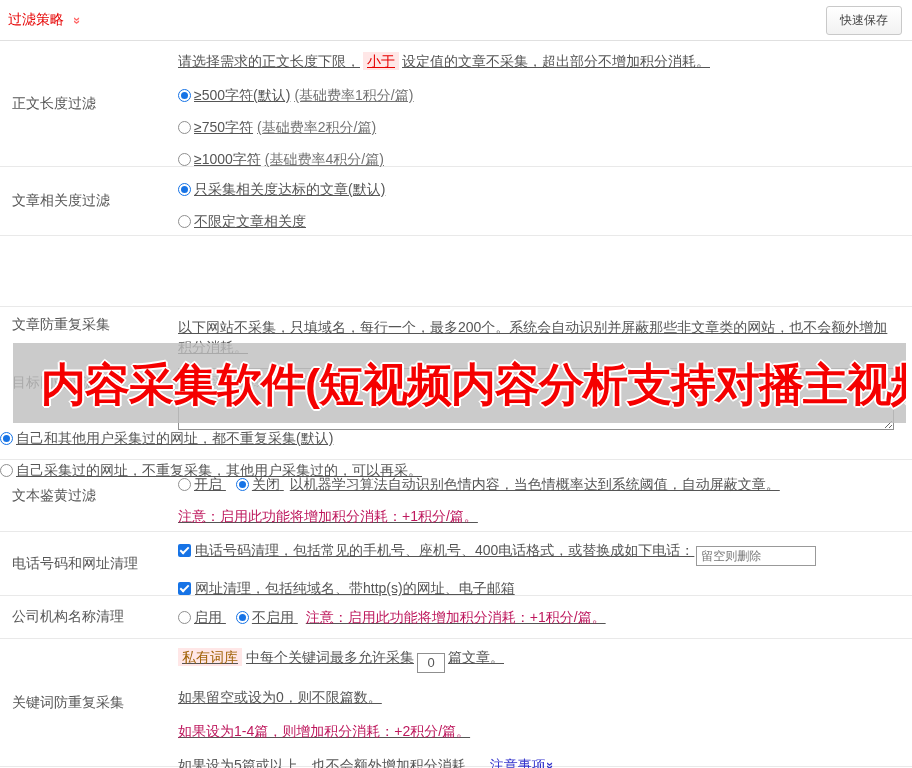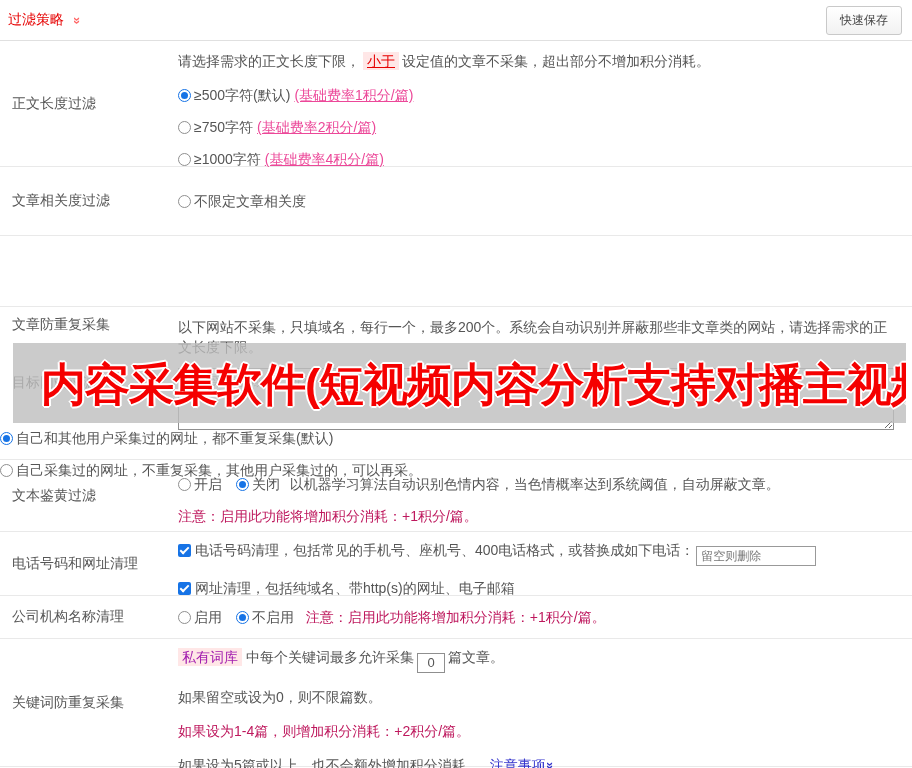--- a/index.html
+++ b/index.html
@@ -23,21 +23,21 @@
     background:linear-gradient(#ffffff,#f2f2f2);
     padding:5px 13px;font-size:12px;color:#444;cursor:pointer;
     font-family:inherit;
   }
   
   .row{display:flex;border-bottom:1px solid #e9e9e9;box-sizing:border-box;}
   .row-label{
     flex:0 0 178px;width:178px;padding-left:12px;box-sizing:border-box;
     display:flex;align-items:center;color:#565656;
   }
-  .row-content{flex:1;padding-right:8px;}
+  .row-content{flex:1;padding-right:8px;text-decoration:underline;}
   .r1{height:126px;} .r2{height:69px;} .r3{height:71px;flex-direction:column;} .r4{height:153px;}
   .r5{height:72px;} .r6{height:64px;} .r7{height:43px;} .r8{height:128px;}
   .line{line-height:20px;}
   
   .radio{
     width:13px;height:13px;box-sizing:border-box;border:1px solid #8f8f8f;border-radius:50%;
     display:inline-block;vertical-align:-2px;margin-right:3px;background:#fff;position:relative;
   }
   .radio.on{border-color:#1673e6;}
   .radio.on::after{
@@ -45,23 +45,23 @@
   }
   .checkbox{
     width:13px;height:13px;box-sizing:border-box;border-radius:2px;background:#1673e6;
     display:inline-block;vertical-align:-2px;margin-right:4px;position:relative;
   }
   .checkbox::after{
     content:"";position:absolute;left:4px;top:1px;width:3px;height:7px;
     border:solid #fff;border-width:0 2px 2px 0;transform:rotate(45deg);
   }
   .red{color:#be185d;}
-  .fee{color:#ec4899;text-decoration:underline;margin-left:4px;}
+  .fee{color:#737373;text-decoration:underline;margin-left:4px;}
   .hl{color:#e60000;background:#ffe7e7;padding:1px 4px;margin:0 3px;text-decoration:underline;}
-  .tag{color:#a21caf;background:#ffe7e7;padding:1px 4px;margin-right:4px;}
+  .tag{color:#a16207;background:#ffe7e7;padding:1px 4px;margin-right:4px;}
   .link{color:#3333cc;cursor:pointer;}
   .link-chev{color:#3333cc;margin-left:1px;}
   .site-textarea{
     width:716px;height:62px;box-sizing:border-box;margin-top:11px;
     border:1px solid #8f8f8f;resize:both;padding:4px 6px;
     font-family:inherit;font-size:13px;color:#555;background:#fff;
   }
   .site-textarea::placeholder{color:#8a8a8a;}
   .phone-input{
     width:120px;height:20px;box-sizing:border-box;border:1px solid #999;
@@ -109,20 +109,23 @@
     </div>
     <div class="line mt12">
       <span class="radio"></span><span>≥1000字符</span><span class="fee">(基础费率4积分/篇)</span>
     </div>
   </div>
 </div>
 
 <div class="row r2">
   <div class="row-label">文章相关度过滤</div>
   <div class="row-content pt12">
+    <div class="line">
+      <span class="radio on"></span><span>只采集相关度达标的文章(默认)</span>
+    </div>
     <div class="line mt12">
       <span class="radio"></span><span>不限定文章相关度</span>
     </div>
   </div>
 </div>
 
 <div class="row r3">
   <div class="row-label">文章防重复采集</div>
   <div class="row-content pt14">
     <div class="line">
@@ -130,21 +133,21 @@
     </div>
     <div class="line mt12">
       <span class="radio"></span><span>自己采集过的网址，不重复采集，其他用户采集过的，可以再采。</span>
     </div>
   </div>
 </div>
 
 <div class="row r4">
   <div class="row-label">目标网站过滤</div>
   <div class="row-content pt10">
-    <div class="line" style="max-width:718px">以下网站不采集，只填域名，每行一个，最多200个。系统会自动识别并屏蔽那些非文章类的网站，请选择需求的正文长度下限。</div>
+    <div class="line" style="max-width:718px">以下网站不采集，只填域名，每行一个，最多200个。系统会自动识别并屏蔽那些非文章类的网站，也不会额外增加积分消耗。</div>
     <textarea class="site-textarea" placeholder="禁止采集的域名，每行一个" style=""></textarea>
   </div>
 </div>
 
 <div class="row r5">
   <div class="row-label">文本鉴黄过滤</div>
   <div class="row-content pt14">
     <div class="line">
       <span><span class="radio"></span><span>开启</span></span>
       <span style="margin-left:10px"><span class="radio on"></span><span>关闭</span></span>

